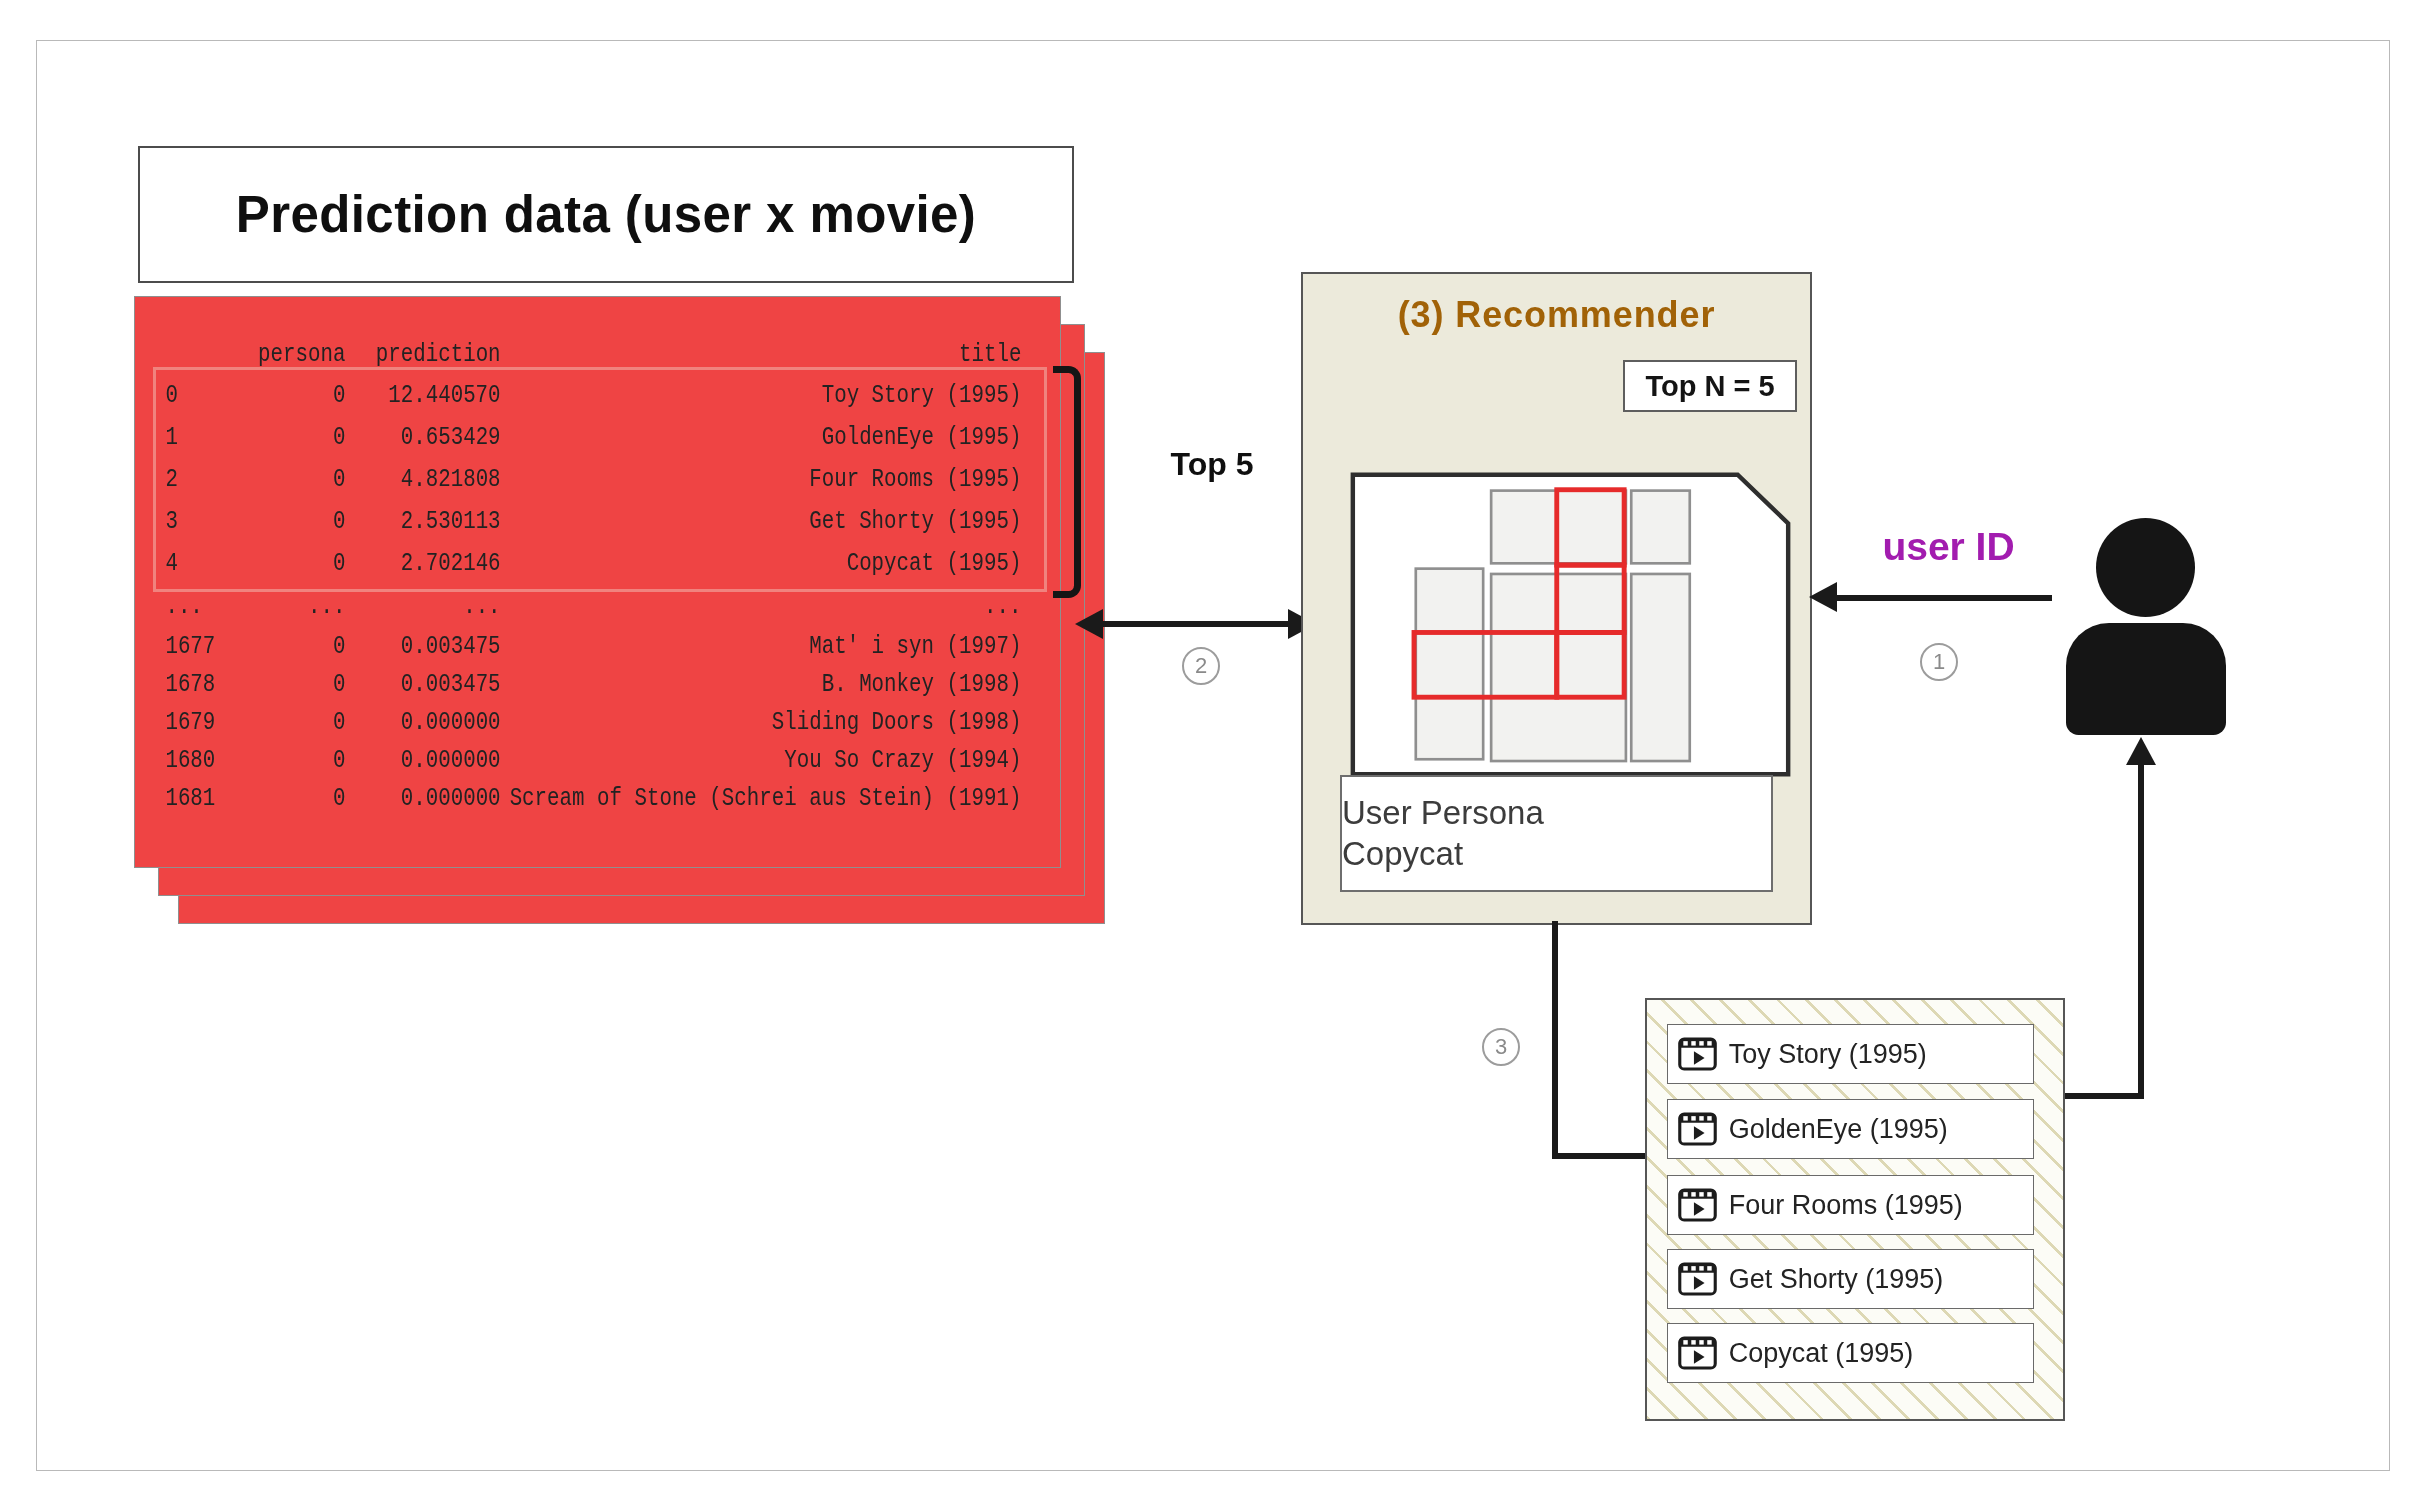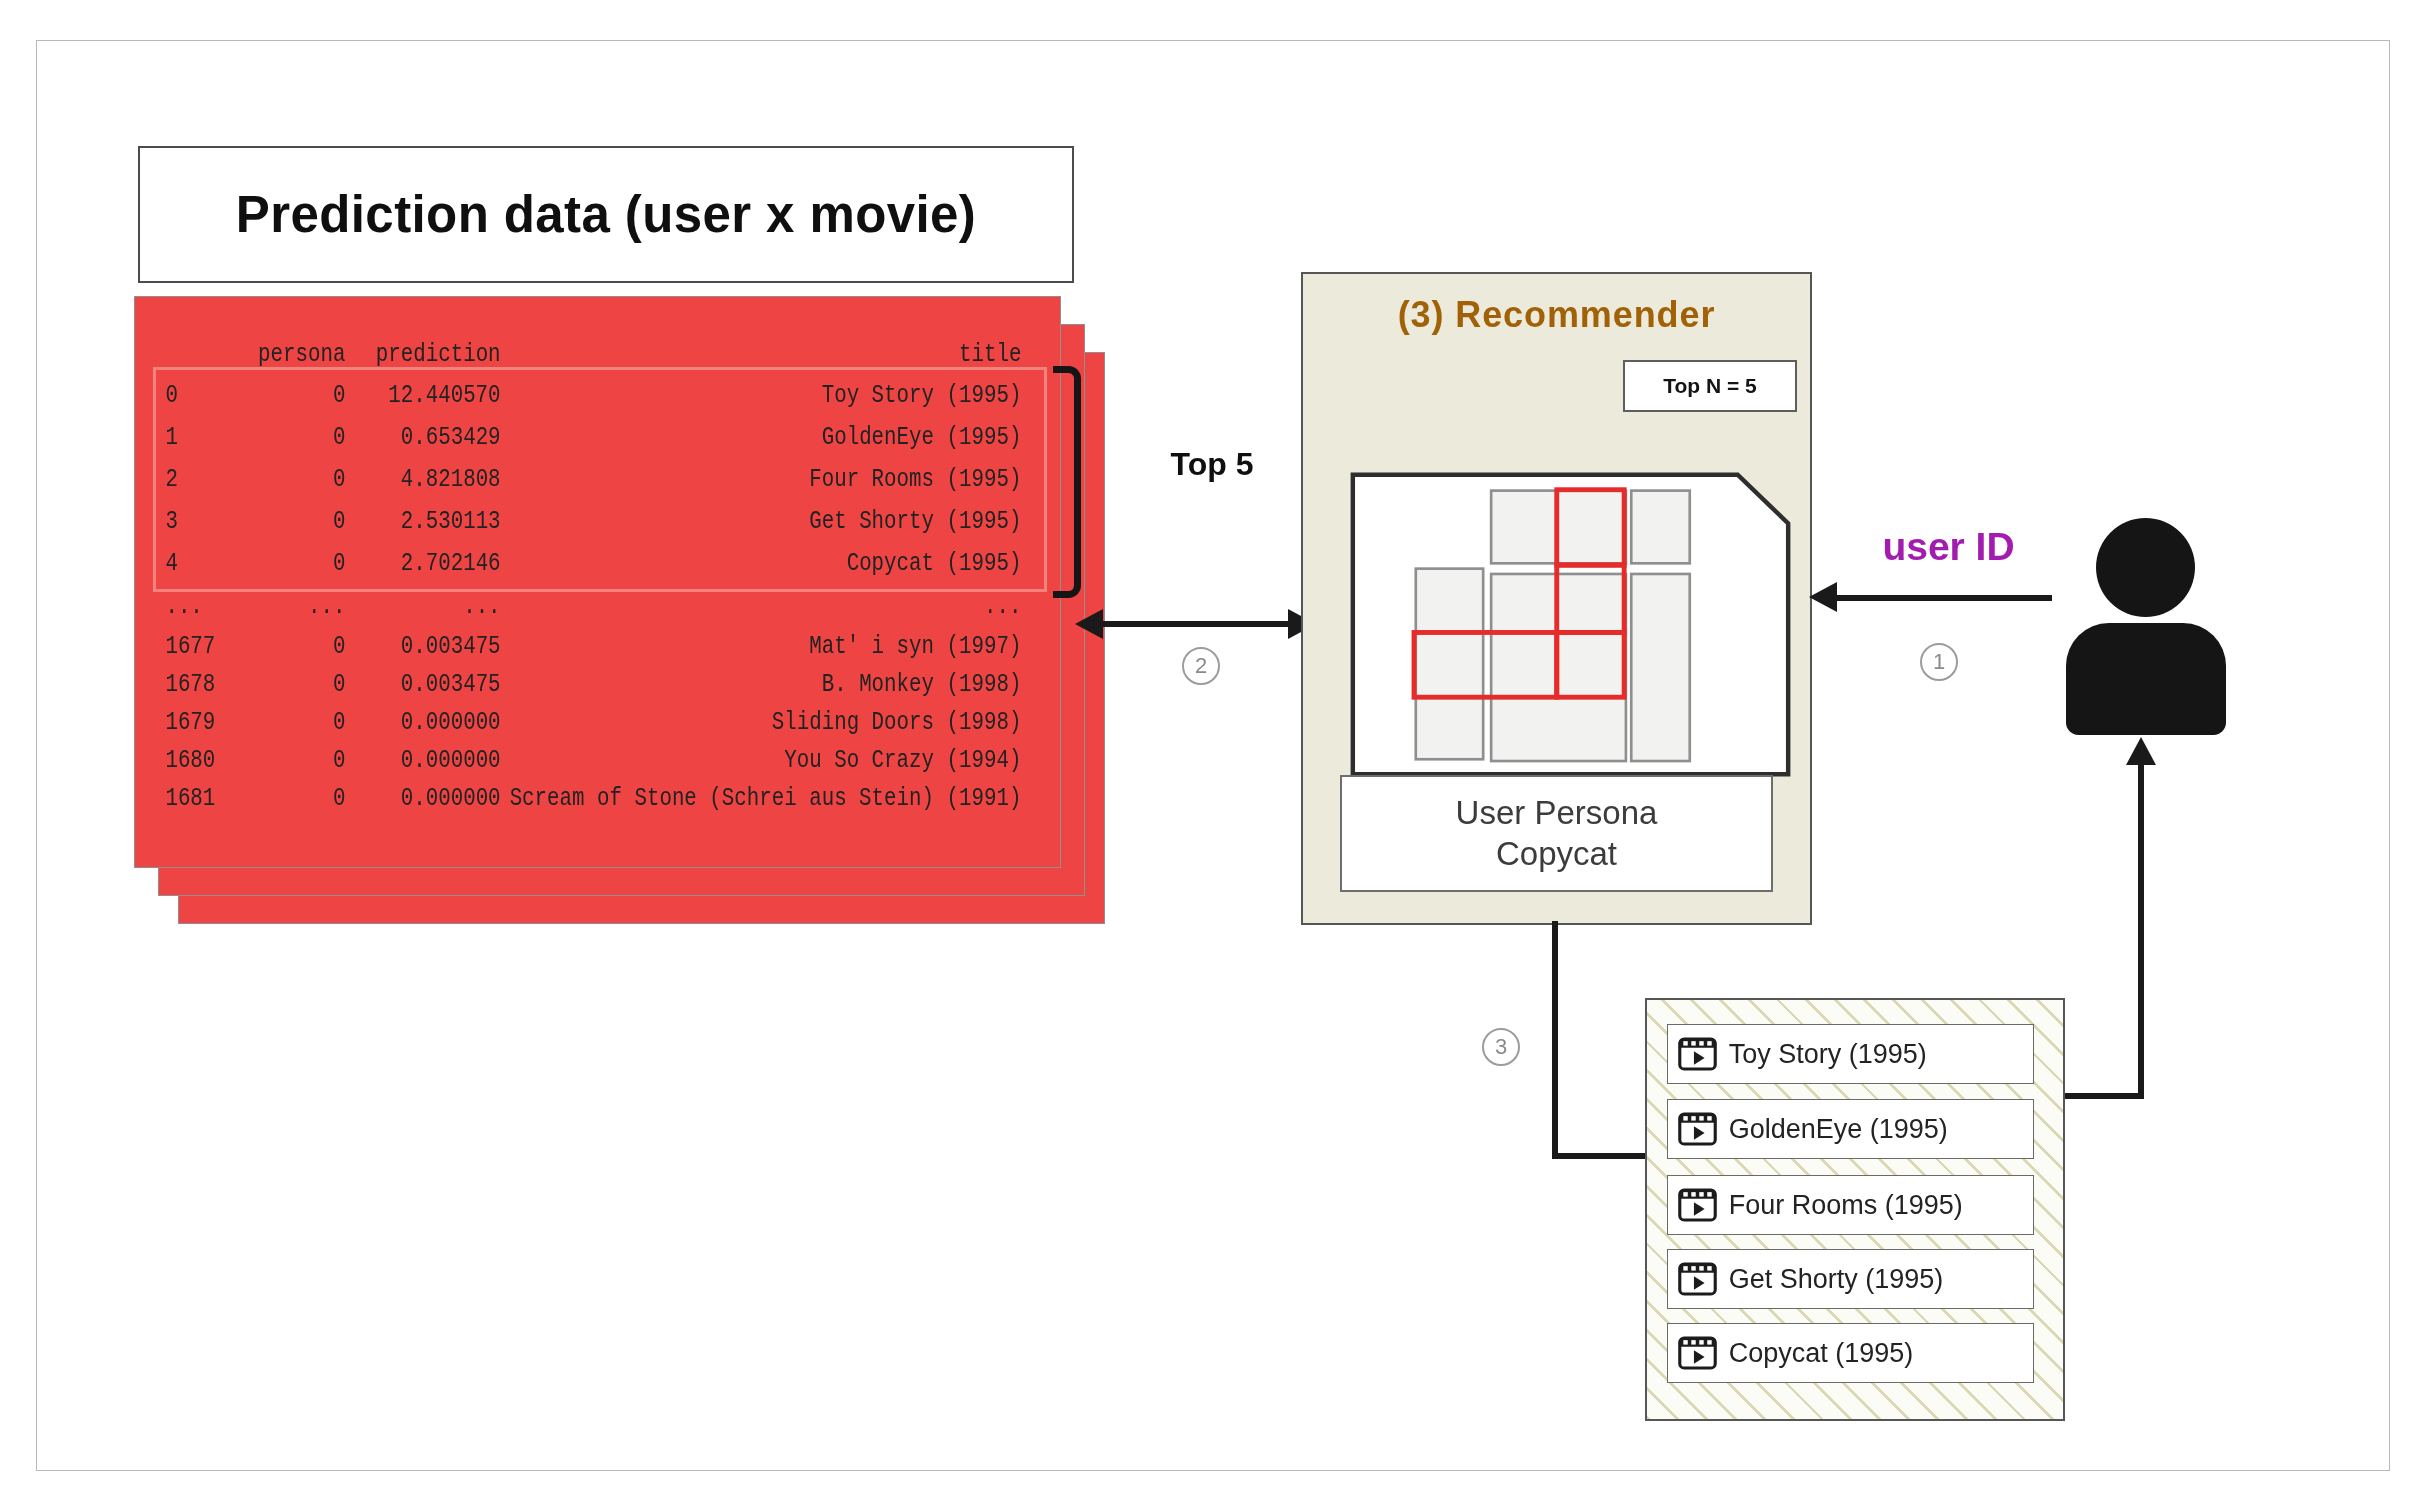--- a/index.html
+++ b/index.html
@@ -67,24 +67,24 @@
   #step2{left:1182px;top:647px;}
   #step1{left:1920px;top:643px;}
   #step3{left:1482px;top:1028px;}
 
   
   #recommender-box{left:1301px;top:272px;width:507px;height:649px;background:#eceadb;border:2.7px solid #565656;}
   #recommender-title{position:absolute;left:0;top:19.5px;width:100%;text-align:center;
     font-size:36px;font-weight:600;color:#a16207;letter-spacing:0.9px;}
   #topn-box{position:absolute;left:320px;top:86px;width:170px;height:48px;background:#fff;
     border:2.7px solid #5e5e5e;display:flex;align-items:center;justify-content:center;}
-  #topn-box span{font-size:21px;font-weight:bold;color:#141414;}
+  #topn-box span{font-size:29px;font-weight:bold;color:#141414;}
   #persona-card{position:absolute;left:47px;top:198px;width:441px;height:305px;}
   #mapping-box{position:absolute;left:37px;top:501px;width:429px;height:113px;background:#fff;
-    border:2.7px solid #6e6e6e;display:flex;flex-direction:column;align-items:center;justify-content:center;}
+    border:2.7px solid #6e6e6e;display:flex;flex-direction:column;align-items:flex-start;justify-content:center;}
   #mapping-box span{font-size:33px;color:#3c3c3c;line-height:1.22;font-weight:500;}
 
   
   #person-head{left:2096px;top:518px;width:99px;height:99px;border-radius:50%;background:#151515;}
   #person-body{left:2066px;top:623px;width:160px;height:112px;background:#151515;border-radius:43px 43px 12.4px 12.4px;}
 
   
   #reco-box{left:1645px;top:998px;width:416px;height:419px;border:2.7px solid #565656;
     background:repeating-linear-gradient(45deg,#ddd8b4 0 2.7px,rgba(0,0,0,0) 2.7px 20.4px),#fcfcf6;}
   .movie-item{position:absolute;left:19.5px;width:367px;height:60px;background:#fff;border:1.8px solid #6a6a6a;

